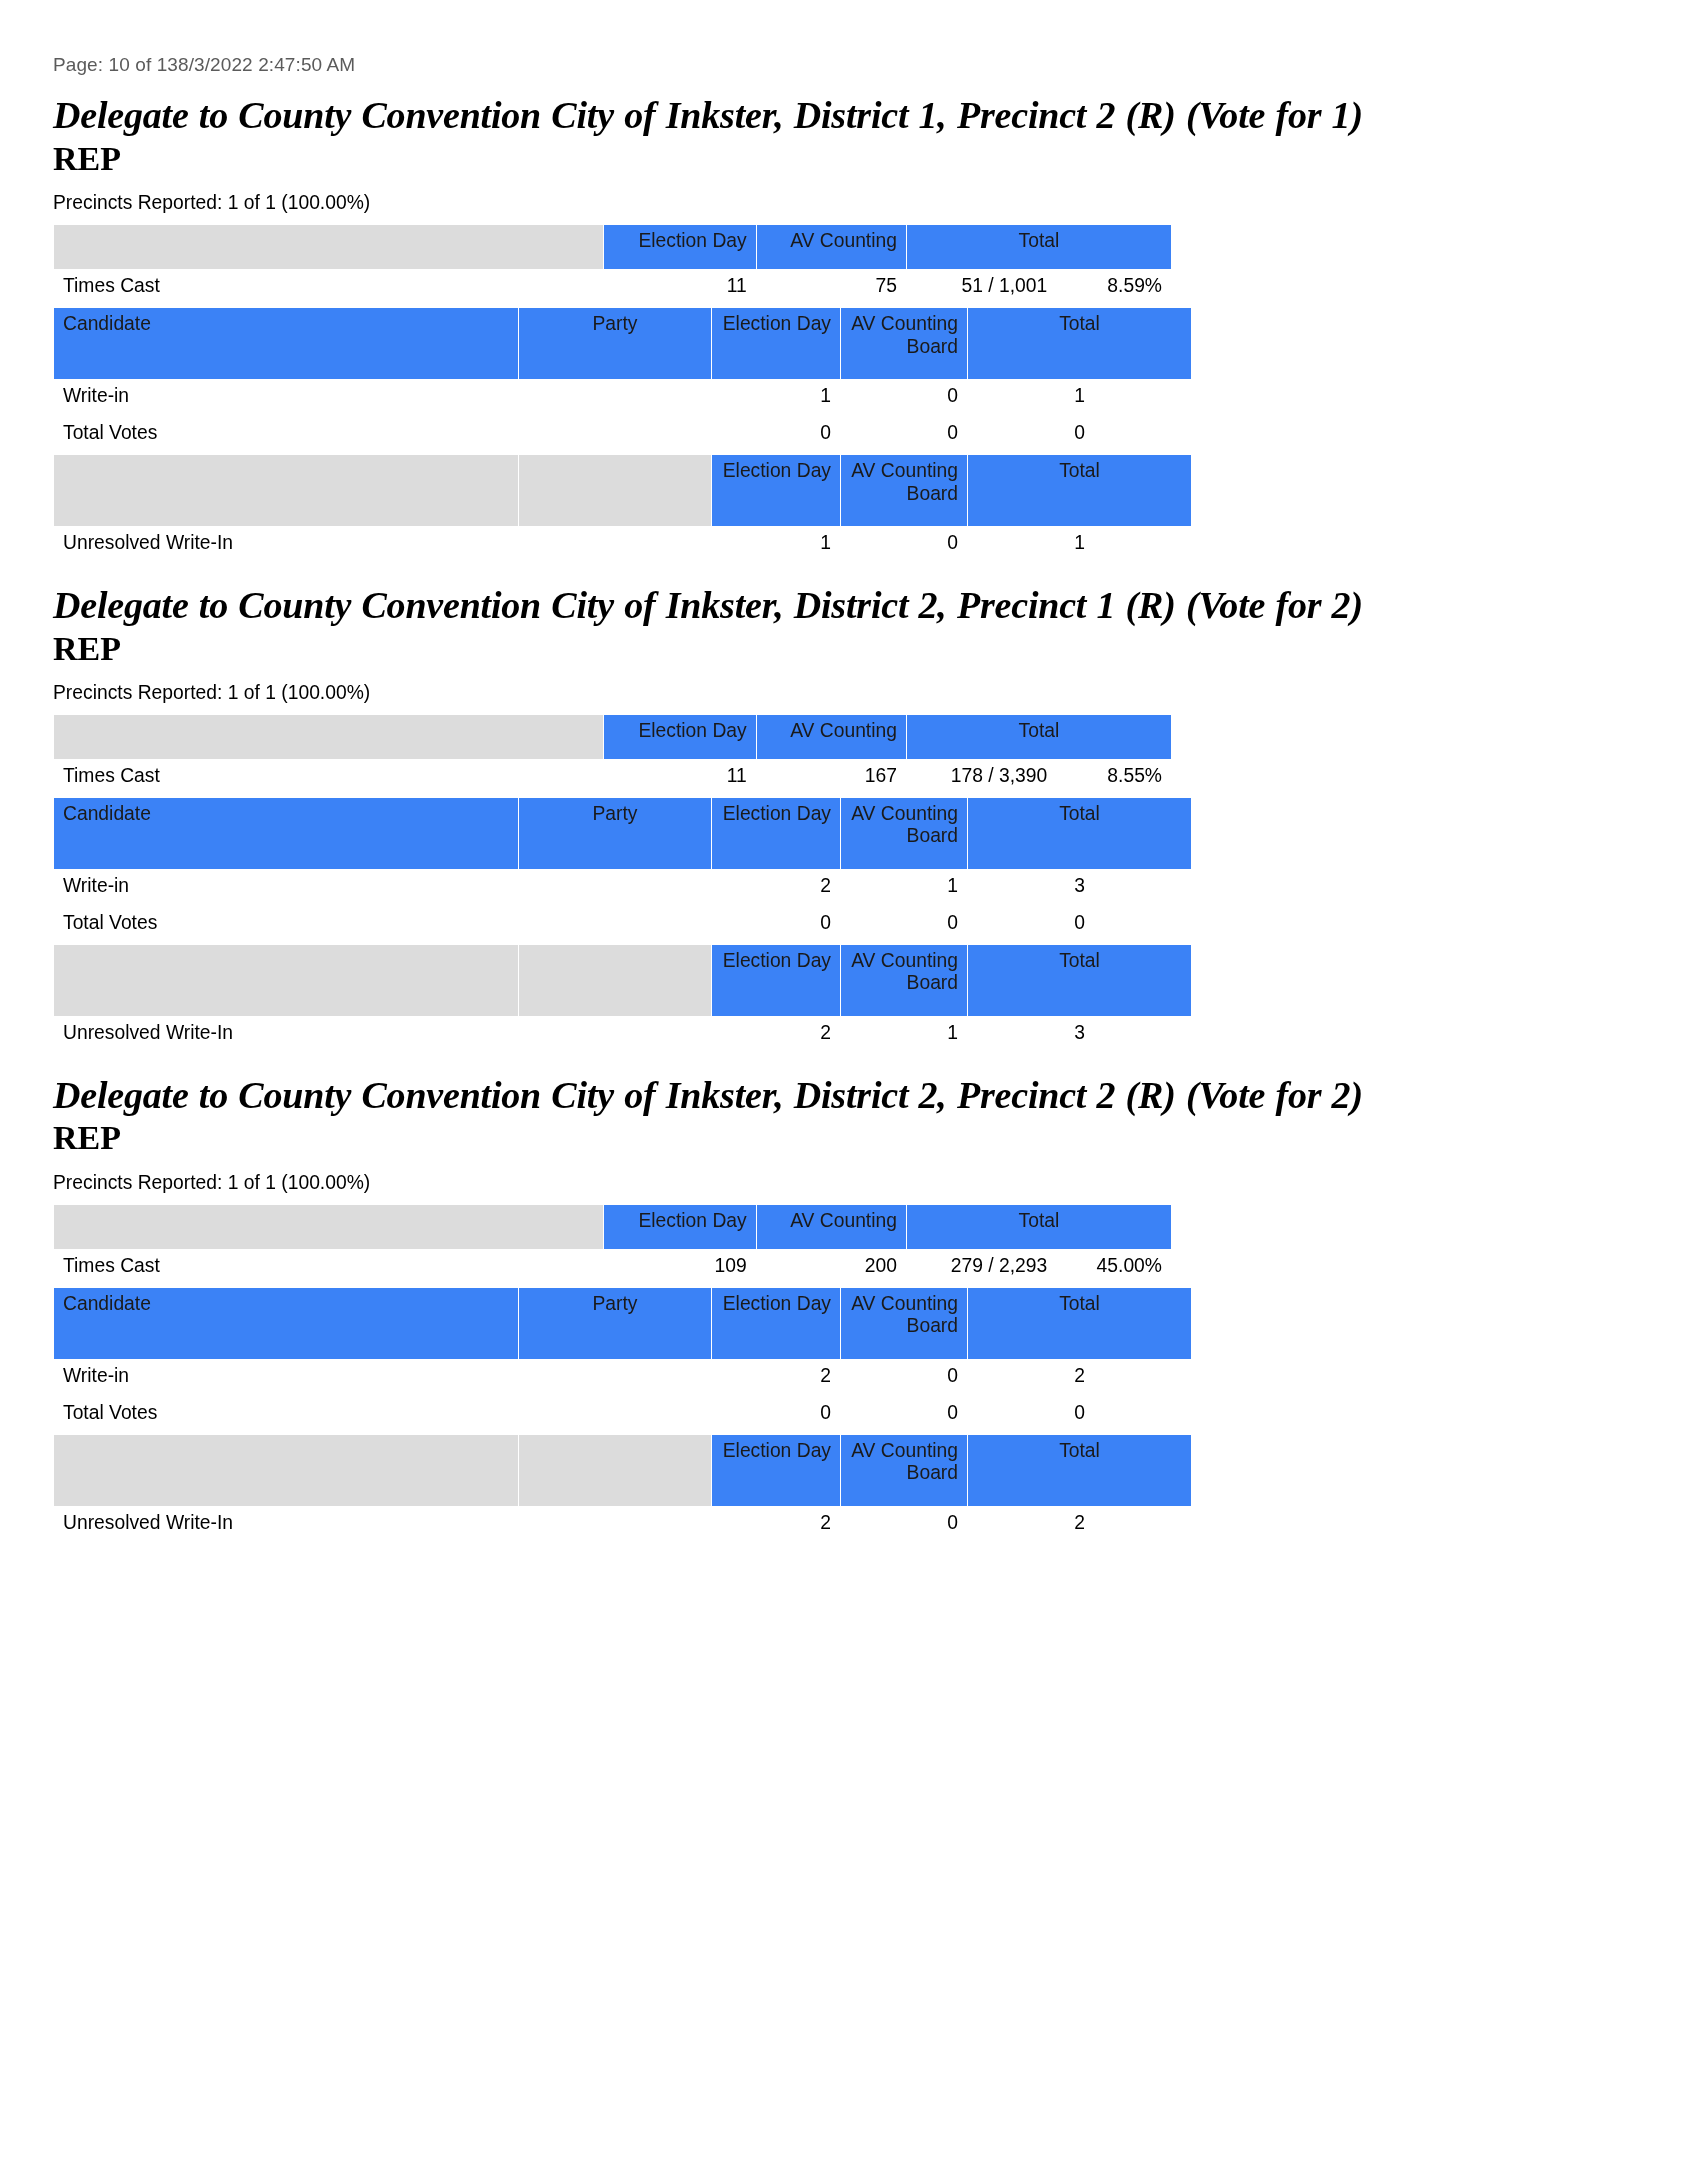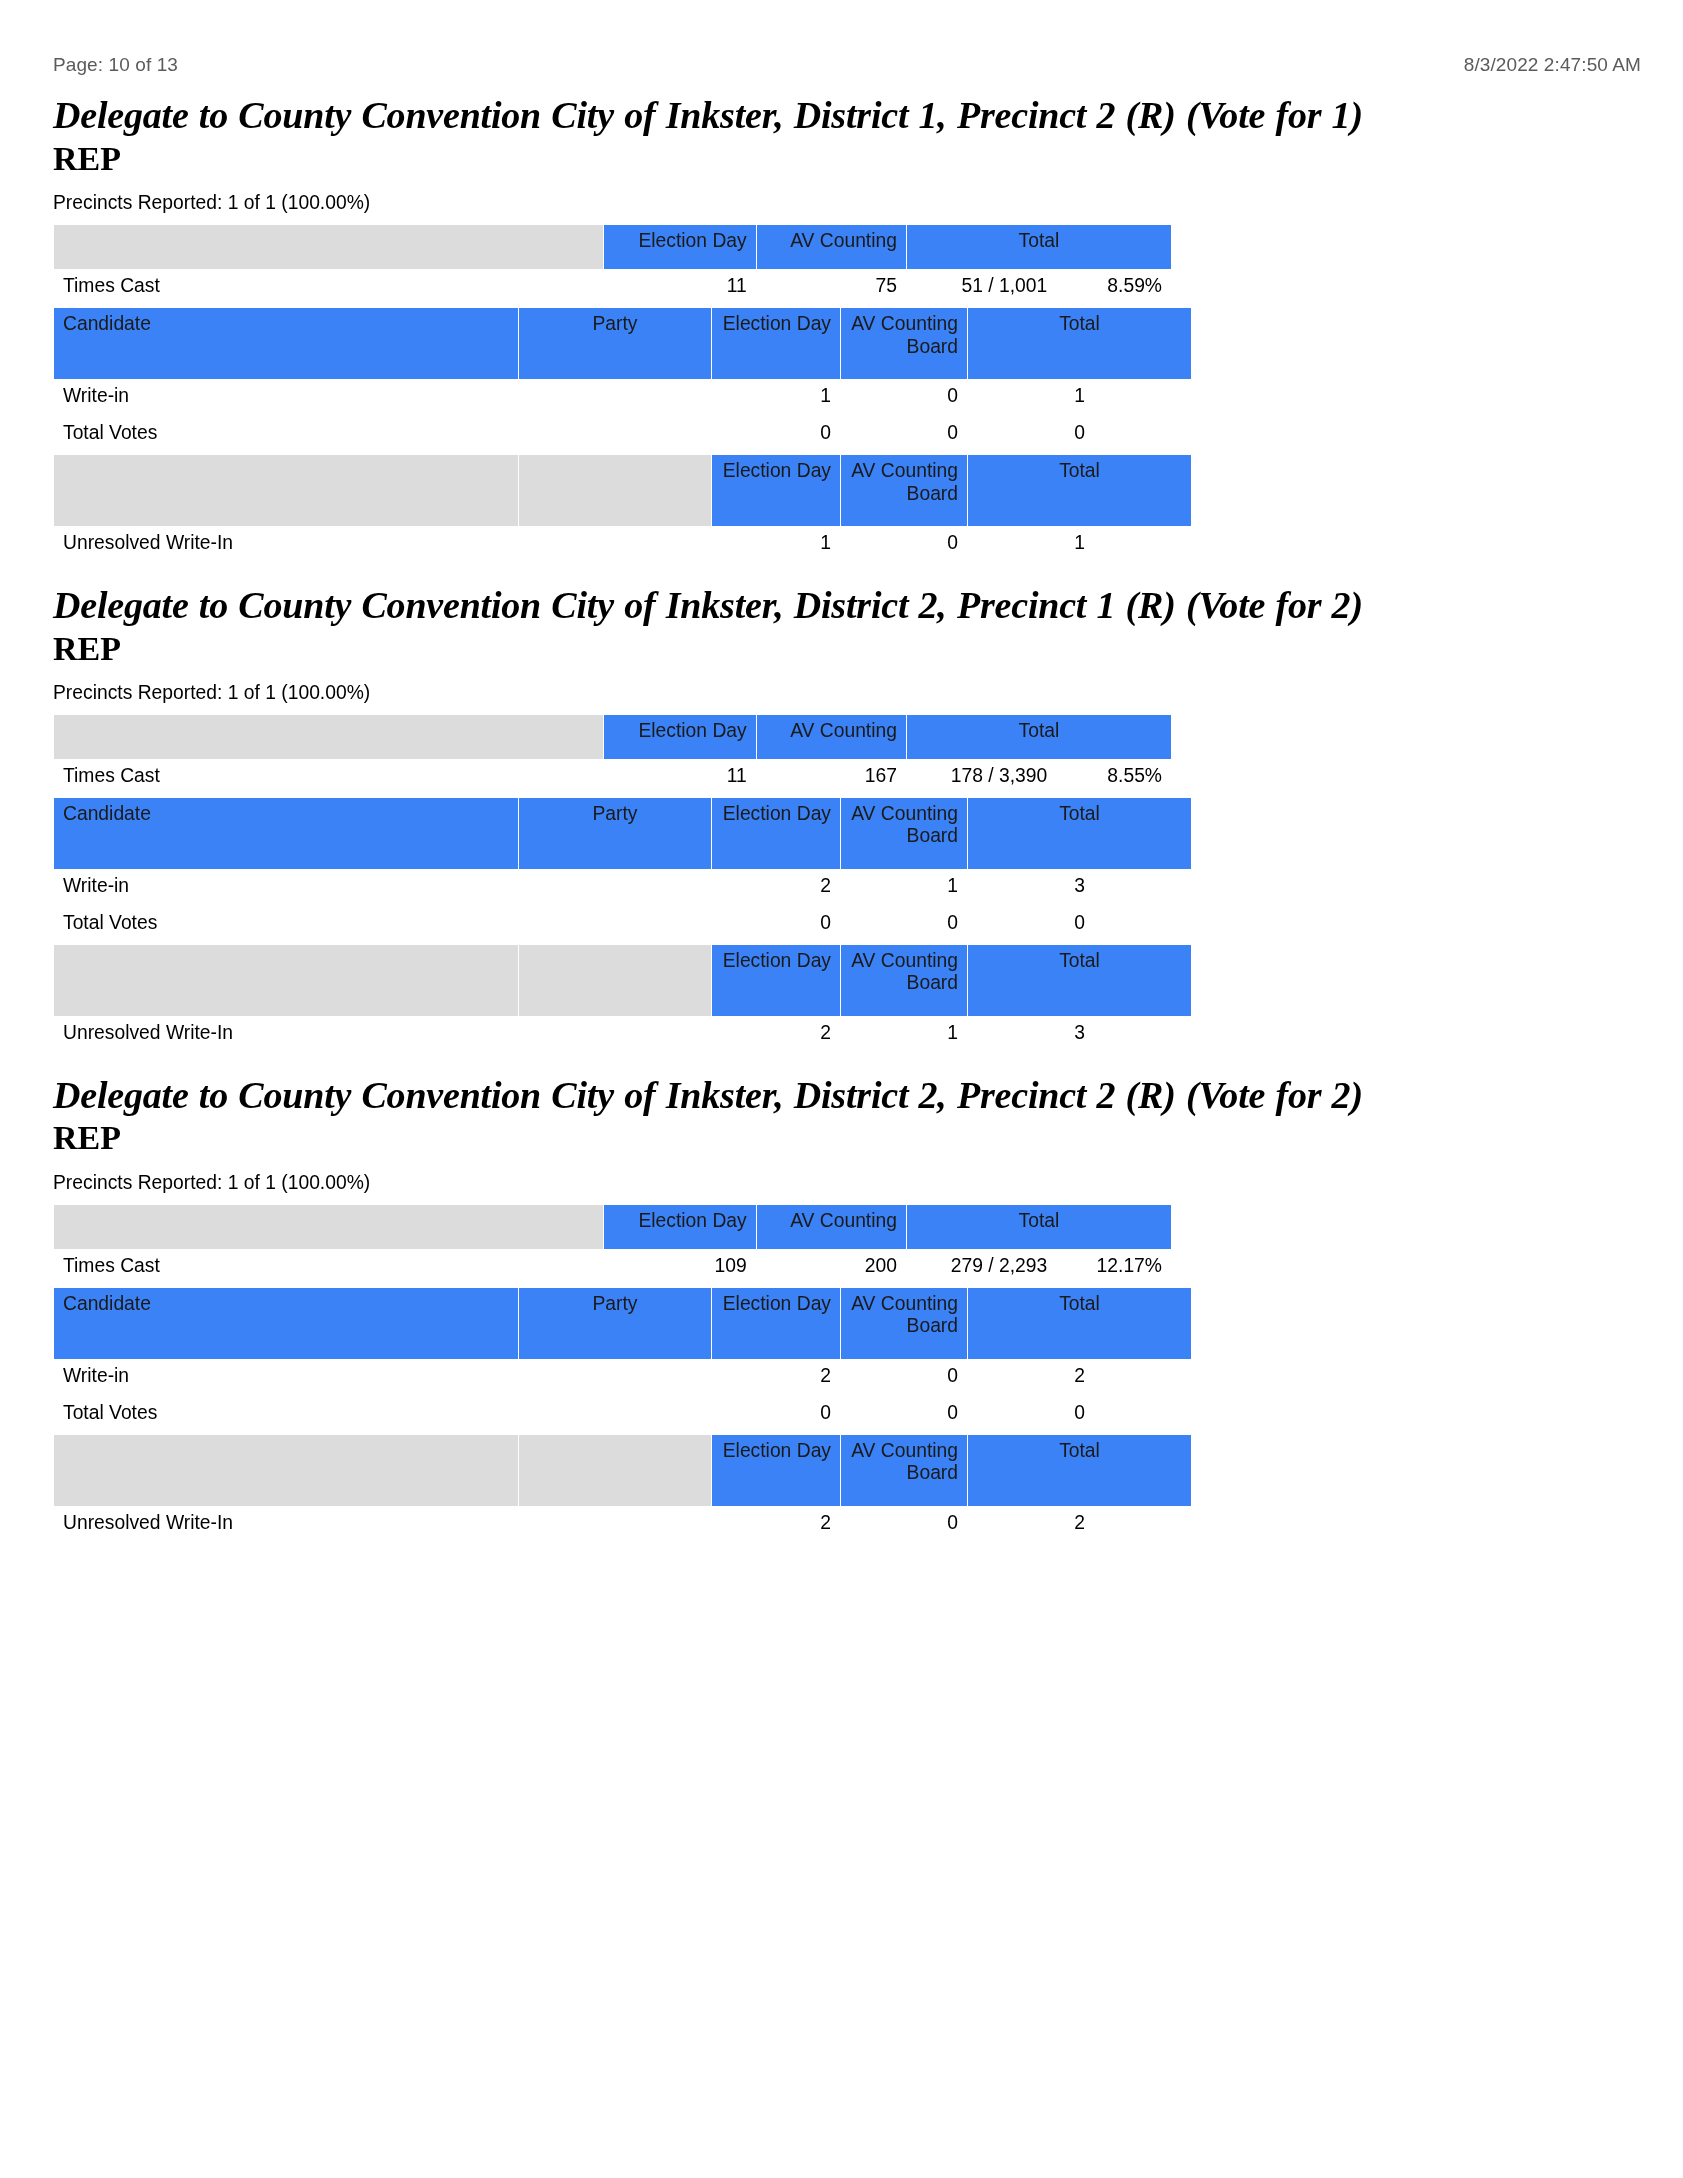--- a/index.html
+++ b/index.html
@@ -18,21 +18,21 @@
   .page {
     position: relative;
     width: 1683px;
     height: 2178px;
     padding: 0;
     box-sizing: border-box;
   }
   .page-header {
     position: relative;
     display: flex;
-    justify-content: space-between;
+    justify-content: flex-start;
     align-items: baseline;
     padding: 54px 42px 0 53px;
     font-size: 19px;
     color: #5b5b5b;
     letter-spacing: 0.1px;
   }
   .header-left, .header-right {
     white-space: nowrap;
   }
   .content {
@@ -341,21 +341,21 @@
             <th class="t-right hdr-short">AV Counting</th>
             <th class="t-center hdr-short" colspan="2">Total</th>
           </tr>
         </thead>
         <tbody>
           <tr>
             <td class="t-left row-cell">Times Cast</td>
             <td class="t-right row-cell">109</td>
             <td class="t-right row-cell">200</td>
             <td class="t-right row-cell">279 / 2,293</td>
-            <td class="t-right row-cell">12.17%</td>
+            <td class="t-right row-cell">45.00%</td>
           </tr>
         </tbody>
       </table>
 
       <table class="rt">
         <colgroup>
           <col class="col-name">
             <col class="col-party">
             <col class="col-ed">
             <col class="col-av">

